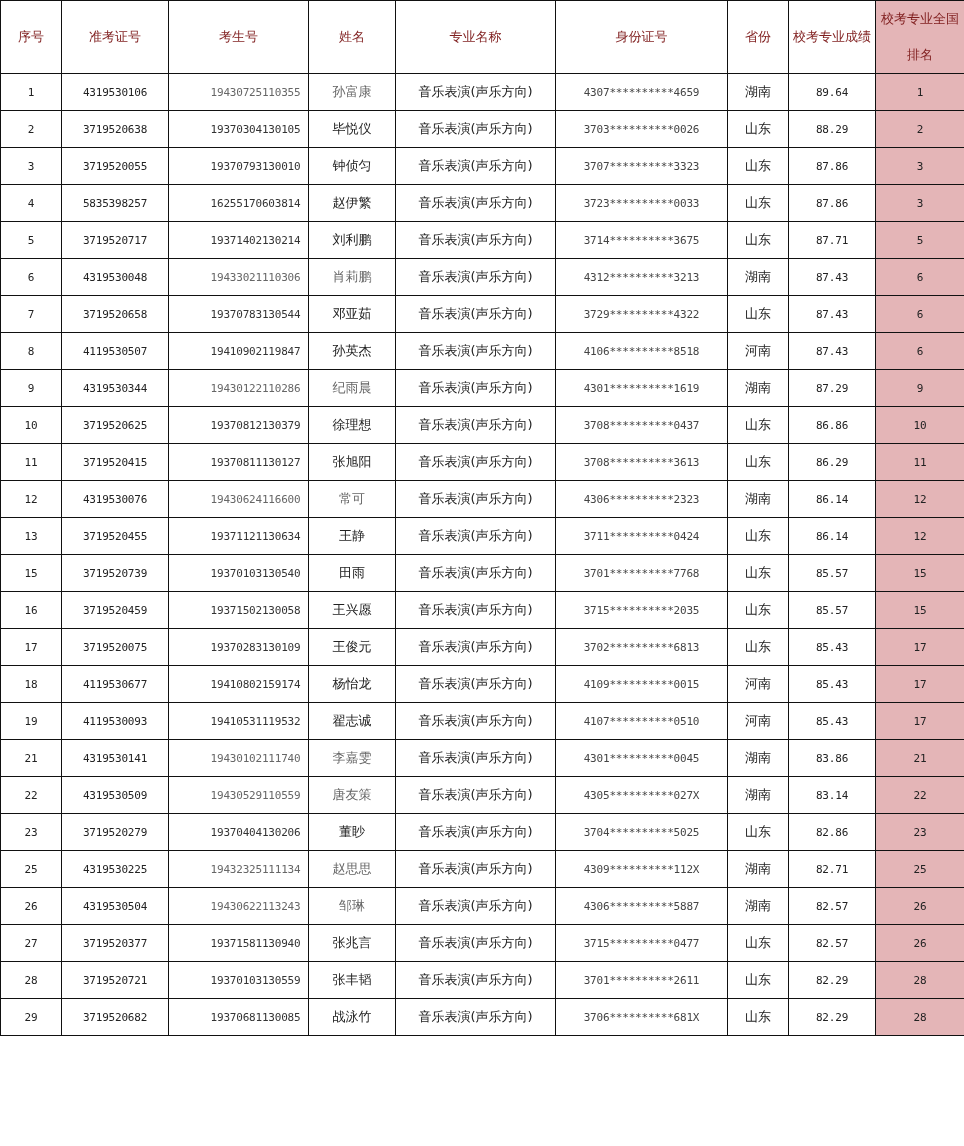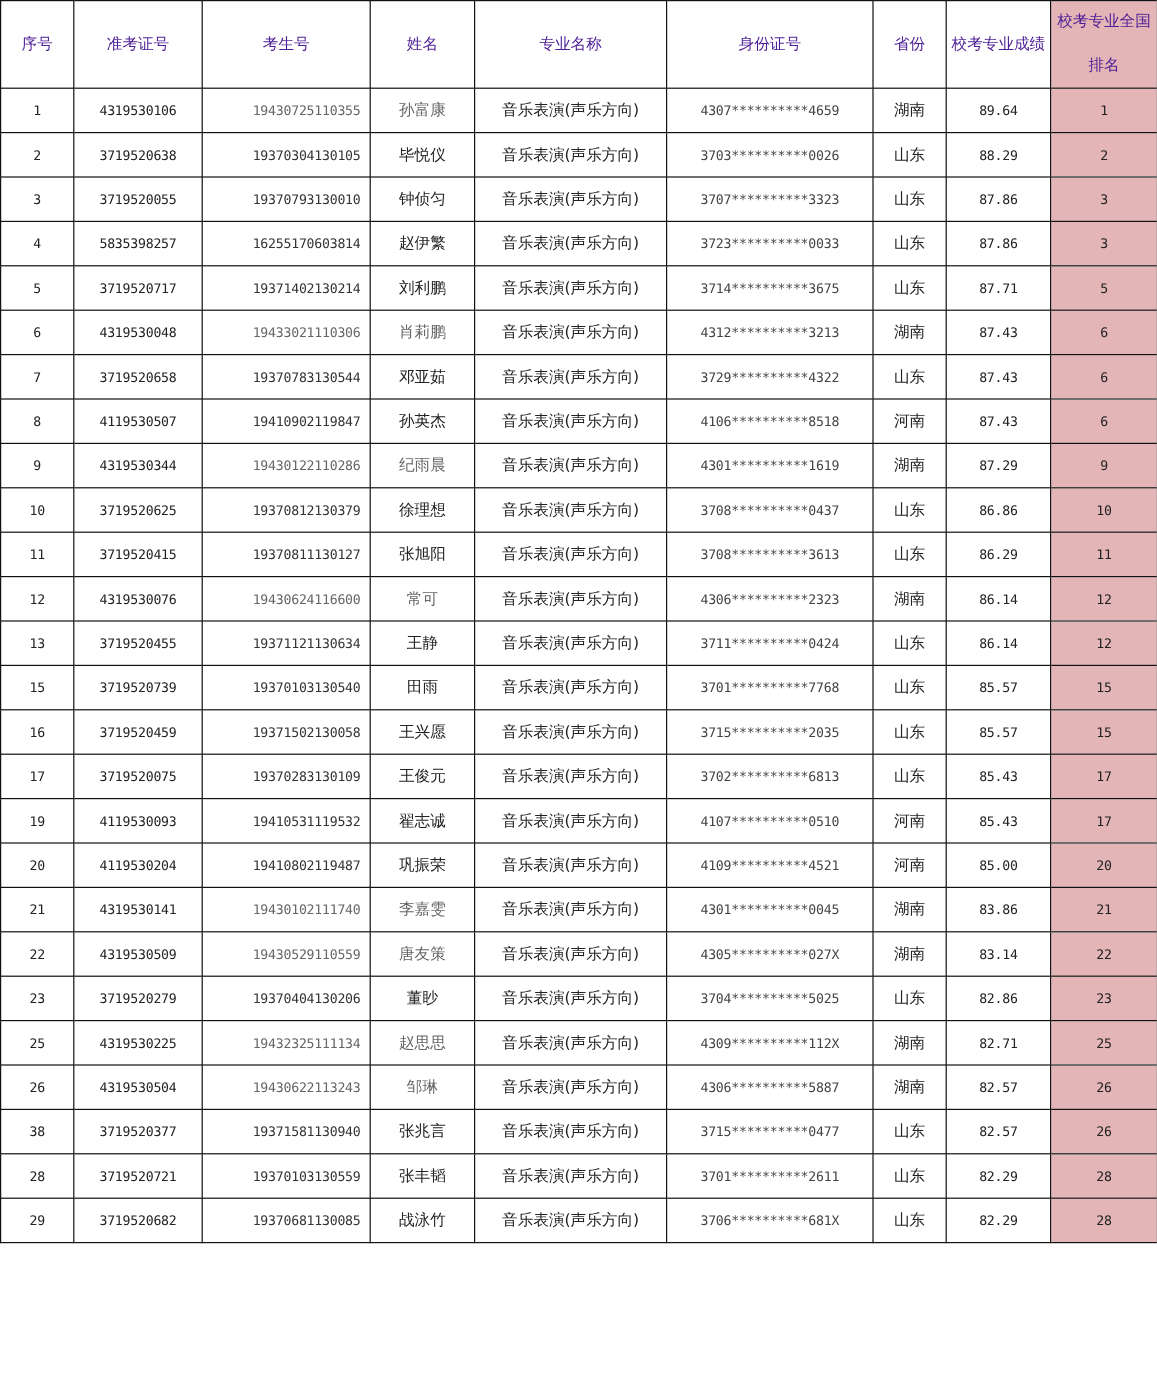--- a/index.html
+++ b/index.html
@@ -16,21 +16,21 @@
       text-align: center;
       vertical-align: middle;
       padding: 0;
       overflow: hidden;
       white-space: nowrap;
     }
     th {
       height: 72px;
       font-size: 13px;
       font-weight: normal;
-      color: #4c1d95;
+      color: #7f1d1d;
     }
     td {
       height: 36px;
       font-size: 11px;
     }
     td.mono { font-family: "DejaVu Sans Mono", "Liberation Mono", monospace; font-size: 11px; letter-spacing: -0.2px; }
     td.cjk { font-size: 13px; }
     td.idno { color: #444; text-align: center; }
     td.sid { color: #333; padding-left: 34px; }
     td.sid.light, td.name.light { color: #666; }
@@ -236,42 +236,42 @@
         <td class="mono">3719520075</td>
         <td class="mono sid">19370283130109</td>
         <td class="cjk name">王俊元</td>
         <td class="cjk">音乐表演(声乐方向)</td>
         <td class="mono idno">3702**********6813</td>
         <td class="cjk">山东</td>
         <td class="mono">85.43</td>
         <td class="mono rank">17</td>
       </tr>
       <tr>
+        <td class="mono">18</td>
+        <td class="mono">4119530677</td>
+        <td class="mono sid">19410802159174</td>
+        <td class="cjk name">杨怡龙</td>
+        <td class="cjk">音乐表演(声乐方向)</td>
+        <td class="mono idno">4109**********0015</td>
+        <td class="cjk">河南</td>
+        <td class="mono">85.43</td>
+        <td class="mono rank">17</td>
+      </tr>
+      <tr>
         <td class="mono">19</td>
         <td class="mono">4119530093</td>
         <td class="mono sid">19410531119532</td>
         <td class="cjk name">翟志诚</td>
         <td class="cjk">音乐表演(声乐方向)</td>
         <td class="mono idno">4107**********0510</td>
         <td class="cjk">河南</td>
         <td class="mono">85.43</td>
         <td class="mono rank">17</td>
       </tr>
       <tr>
-        <td class="mono">20</td>
-        <td class="mono">4119530204</td>
-        <td class="mono sid">19410802119487</td>
-        <td class="cjk name">巩振荣</td>
-        <td class="cjk">音乐表演(声乐方向)</td>
-        <td class="mono idno">4109**********4521</td>
-        <td class="cjk">河南</td>
-        <td class="mono">85.00</td>
-        <td class="mono rank">20</td>
-      </tr>
-      <tr>
         <td class="mono">21</td>
         <td class="mono">4319530141</td>
         <td class="mono sid light">19430102111740</td>
         <td class="cjk name light">李嘉雯</td>
         <td class="cjk">音乐表演(声乐方向)</td>
         <td class="mono idno">4301**********0045</td>
         <td class="cjk">湖南</td>
         <td class="mono">83.86</td>
         <td class="mono rank">21</td>
       </tr>
@@ -313,21 +313,21 @@
         <td class="mono">4319530504</td>
         <td class="mono sid light">19430622113243</td>
         <td class="cjk name light">邹琳</td>
         <td class="cjk">音乐表演(声乐方向)</td>
         <td class="mono idno">4306**********5887</td>
         <td class="cjk">湖南</td>
         <td class="mono">82.57</td>
         <td class="mono rank">26</td>
       </tr>
       <tr>
-        <td class="mono">38</td>
+        <td class="mono">27</td>
         <td class="mono">3719520377</td>
         <td class="mono sid">19371581130940</td>
         <td class="cjk name">张兆言</td>
         <td class="cjk">音乐表演(声乐方向)</td>
         <td class="mono idno">3715**********0477</td>
         <td class="cjk">山东</td>
         <td class="mono">82.57</td>
         <td class="mono rank">26</td>
       </tr>
       <tr>

